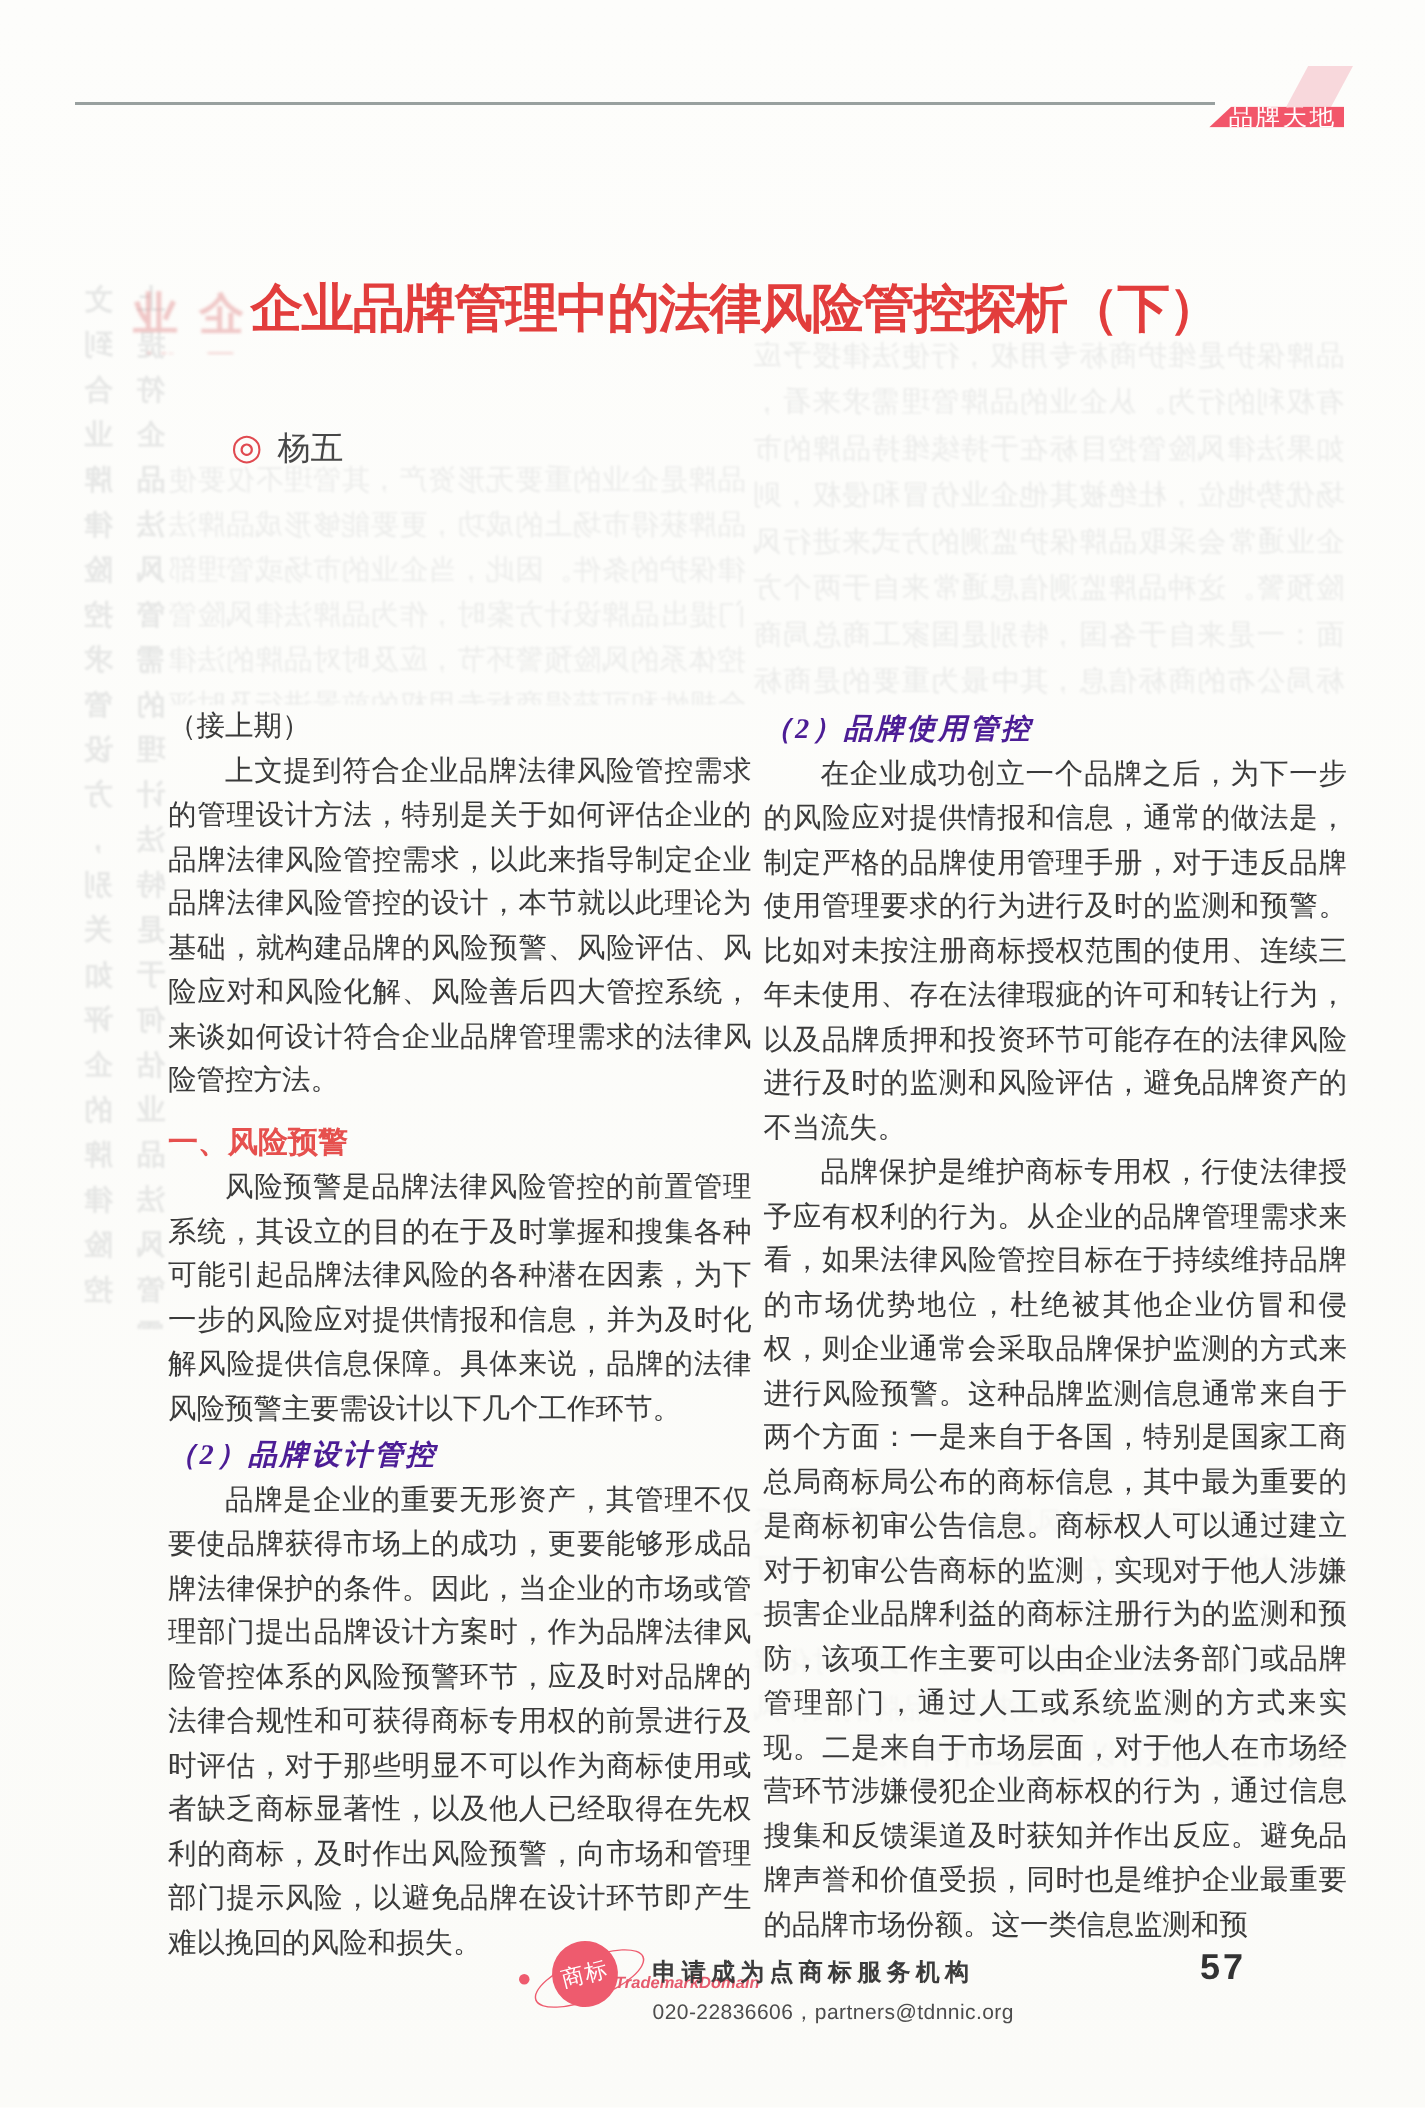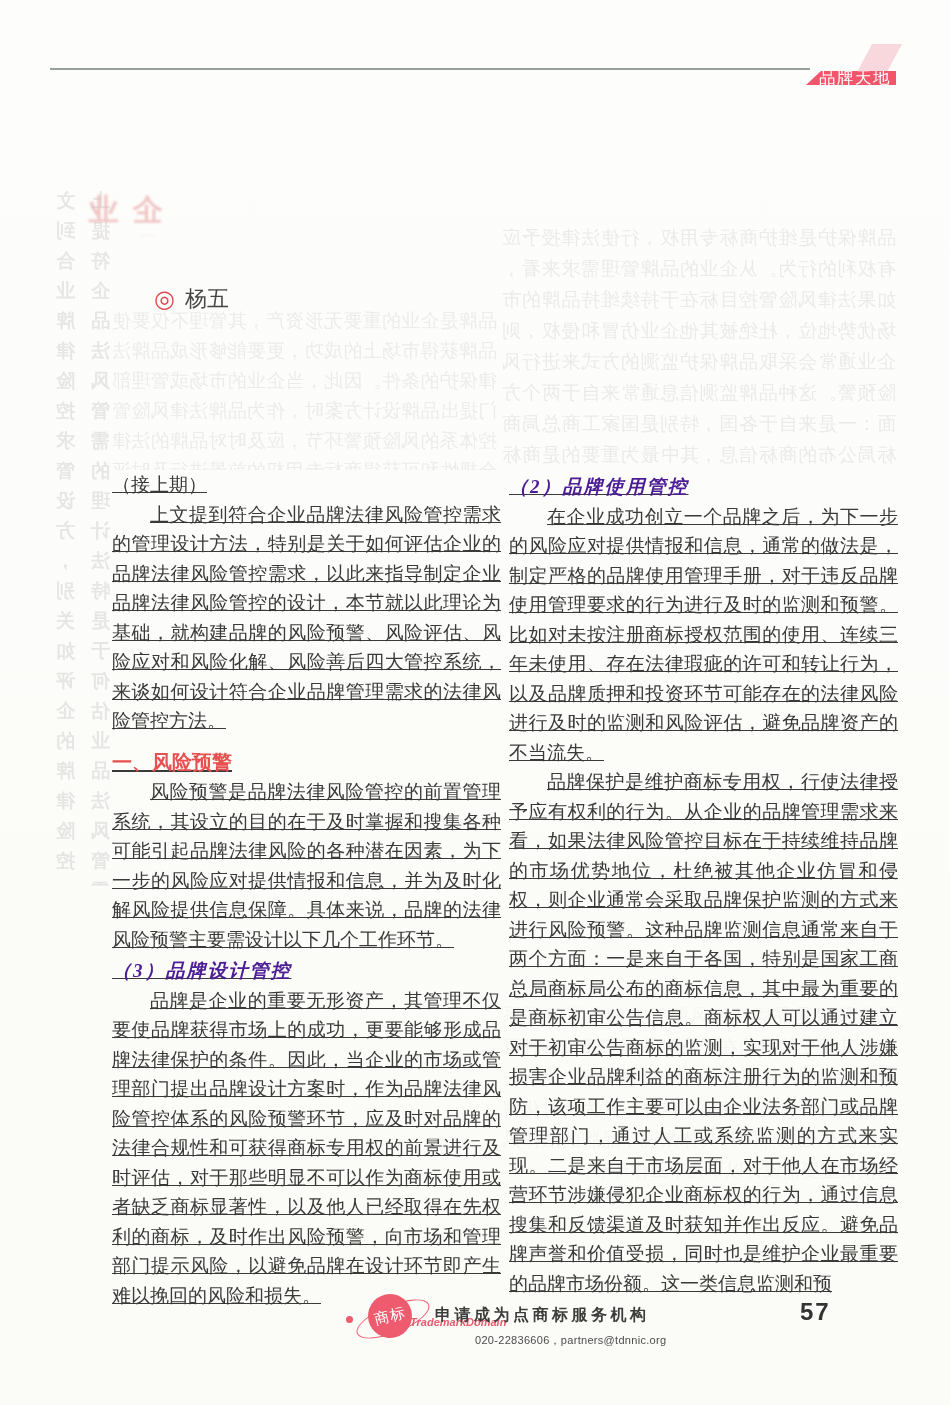--- a/index.html
+++ b/index.html
@@ -52,21 +52,21 @@
   .author-mark { color:#e04a50; font-size:24px; line-height:1; }
 
   
   .columns {
     position:absolute; left:112px; top:470px; width:786px;
     display:flex; gap:8px;
   }
   .col {
     width:389px;
     font-size:19px; line-height:29.5px; color:#3a3a3a;
-    text-align:justify; font-family:"Liberation Serif", serif;text-decoration:underline;
+    text-align:justify; font-family:"Liberation Serif", serif;
   }
   .col p { margin:0; }
   .indent { text-indent:2em; }
   .sec-heading {
     margin:12px 0 0 0; font-size:20px; line-height:29.5px;
     color:#e6504e; font-weight:700;
     font-family:"Liberation Sans", sans-serif;
   }
   .subhead {
     margin:2px 0 0 0; font-size:19px; line-height:29.5px;
@@ -92,21 +92,21 @@
     font-size:15px; letter-spacing:1px; transform:rotate(-14deg);
   }
   .logo-brand {
     position:absolute; left:64px; top:24px;
     display:flex; flex-direction:row;
     font-size:11px; font-weight:700; font-style:italic;
     color:#e55b6d; line-height:12px;
   }
   .footer-text { position:absolute; left:435px; top:19px; }
   .slogan { font-size:16px; font-weight:700; letter-spacing:3.5px; color:#3c3c3c; }
-  .contact { margin-top:7px; font-size:11px; color:#4c4c4c; letter-spacing:0.3px;margin-left:40px; }
+  .contact { margin-top:7px; font-size:14px; color:#4c4c4c; letter-spacing:0.3px; }
   .pagenum {
     position:absolute; left:800px; top:12px;
     font-size:24px; font-weight:700; color:#333; letter-spacing:2px;
   }
 </style>
 </head>
 <body>
 
 <div class="page">
 
@@ -115,33 +115,34 @@
     <div class="bleed b2">品牌是企业的重要无形资产，其管理不仅要使品牌获得市场上的成功，更要能够形成品牌法律保护的条件。因此，当企业的市场或管理部门提出品牌设计方案时，作为品牌法律风险管控体系的风险预警环节，应及时对品牌的法律合规性和可获得商标专用权的前景进行及时评估，对于那些明显不可以作为商标使用或者缺乏商标显著性，以及他人已经取得在先权利的商标，及时作出风险预警，向市场和管理部门提示风险，以避免品牌在设计环节即产生难以挽回的风险和损失。</div>
     <div class="bleed b3">上文提到符合企业品牌法律风险管控需求的管理设计方法，特别是关于如何评估企业的品牌法律风险管控需求，以此来指导制定企业品牌法律风险管控的设计，本节就以此理论为基础，就构建品牌的风险预警、风险评估、风险应对和风险化解、风险善后四大管控系统，来谈如何设计符合企业品牌管理需求的法律风险管控方法。</div>
     <div class="bleed b4">企业品牌管理中的法律风险管控探析（下）</div>
     <div class="bleed b5">风险预警是品牌法律风险管控的前置管理系统，其设立的目的在于及时掌握和搜集各种可能引起品牌法律风险的各种潜在因素，为下一步的风险应对提供情报和信息，并为及时化解风险提供信息保障。具体来说，品牌的法律风险预警主要需设计以下几个工作环节。</div>
   </div>
 
   <div class="top-rule"></div>
   <div class="badge-wedge"></div>
   <div class="badge">品牌天地</div>
 
+  <h1 class="title">企业品牌管理中的法律风险管控探析（下）</h1>
 
   <div class="author">
     <span class="author-mark">◎</span>
     <span>杨五</span>
   </div>
 
   <div class="columns">
     <div class="col">
       <p class="note">（接上期）</p>
       <p class="indent">上文提到符合企业品牌法律风险管控需求的管理设计方法，特别是关于如何评估企业的品牌法律风险管控需求，以此来指导制定企业品牌法律风险管控的设计，本节就以此理论为基础，就构建品牌的风险预警、风险评估、风险应对和风险化解、风险善后四大管控系统，来谈如何设计符合企业品牌管理需求的法律风险管控方法。</p>
       <h2 class="sec-heading">一、风险预警</h2>
       <p class="indent">风险预警是品牌法律风险管控的前置管理系统，其设立的目的在于及时掌握和搜集各种可能引起品牌法律风险的各种潜在因素，为下一步的风险应对提供情报和信息，并为及时化解风险提供信息保障。具体来说，品牌的法律风险预警主要需设计以下几个工作环节。</p>
-      <h3 class="subhead">（3）品牌设计管控</h3>
+      <h3 class="subhead">（2）品牌设计管控</h3>
       <p class="indent">品牌是企业的重要无形资产，其管理不仅要使品牌获得市场上的成功，更要能够形成品牌法律保护的条件。因此，当企业的市场或管理部门提出品牌设计方案时，作为品牌法律风险管控体系的风险预警环节，应及时对品牌的法律合规性和可获得商标专用权的前景进行及时评估，对于那些明显不可以作为商标使用或者缺乏商标显著性，以及他人已经取得在先权利的商标，及时作出风险预警，向市场和管理部门提示风险，以避免品牌在设计环节即产生难以挽回的风险和损失。</p>
     </div>
     <div class="col">
       <h3 class="subhead">（2）品牌使用管控</h3>
       <p class="indent">在企业成功创立一个品牌之后，为下一步的风险应对提供情报和信息，通常的做法是，制定严格的品牌使用管理手册，对于违反品牌使用管理要求的行为进行及时的监测和预警。比如对未按注册商标授权范围的使用、连续三年未使用、存在法律瑕疵的许可和转让行为，以及品牌质押和投资环节可能存在的法律风险进行及时的监测和风险评估，避免品牌资产的不当流失。</p>
       <p class="indent">品牌保护是维护商标专用权，行使法律授予应有权利的行为。从企业的品牌管理需求来看，如果法律风险管控目标在于持续维持品牌的市场优势地位，杜绝被其他企业仿冒和侵权，则企业通常会采取品牌保护监测的方式来进行风险预警。这种品牌监测信息通常来自于两个方面：一是来自于各国，特别是国家工商总局商标局公布的商标信息，其中最为重要的是商标初审公告信息。商标权人可以通过建立对于初审公告商标的监测，实现对于他人涉嫌损害企业品牌利益的商标注册行为的监测和预防，该项工作主要可以由企业法务部门或品牌管理部门，通过人工或系统监测的方式来实现。二是来自于市场层面，对于他人在市场经营环节涉嫌侵犯企业商标权的行为，通过信息搜集和反馈渠道及时获知并作出反应。避免品牌声誉和价值受损，同时也是维护企业最重要的品牌市场份额。这一类信息监测和预</p>
     </div>
   </div>
 
   <div class="footer">

